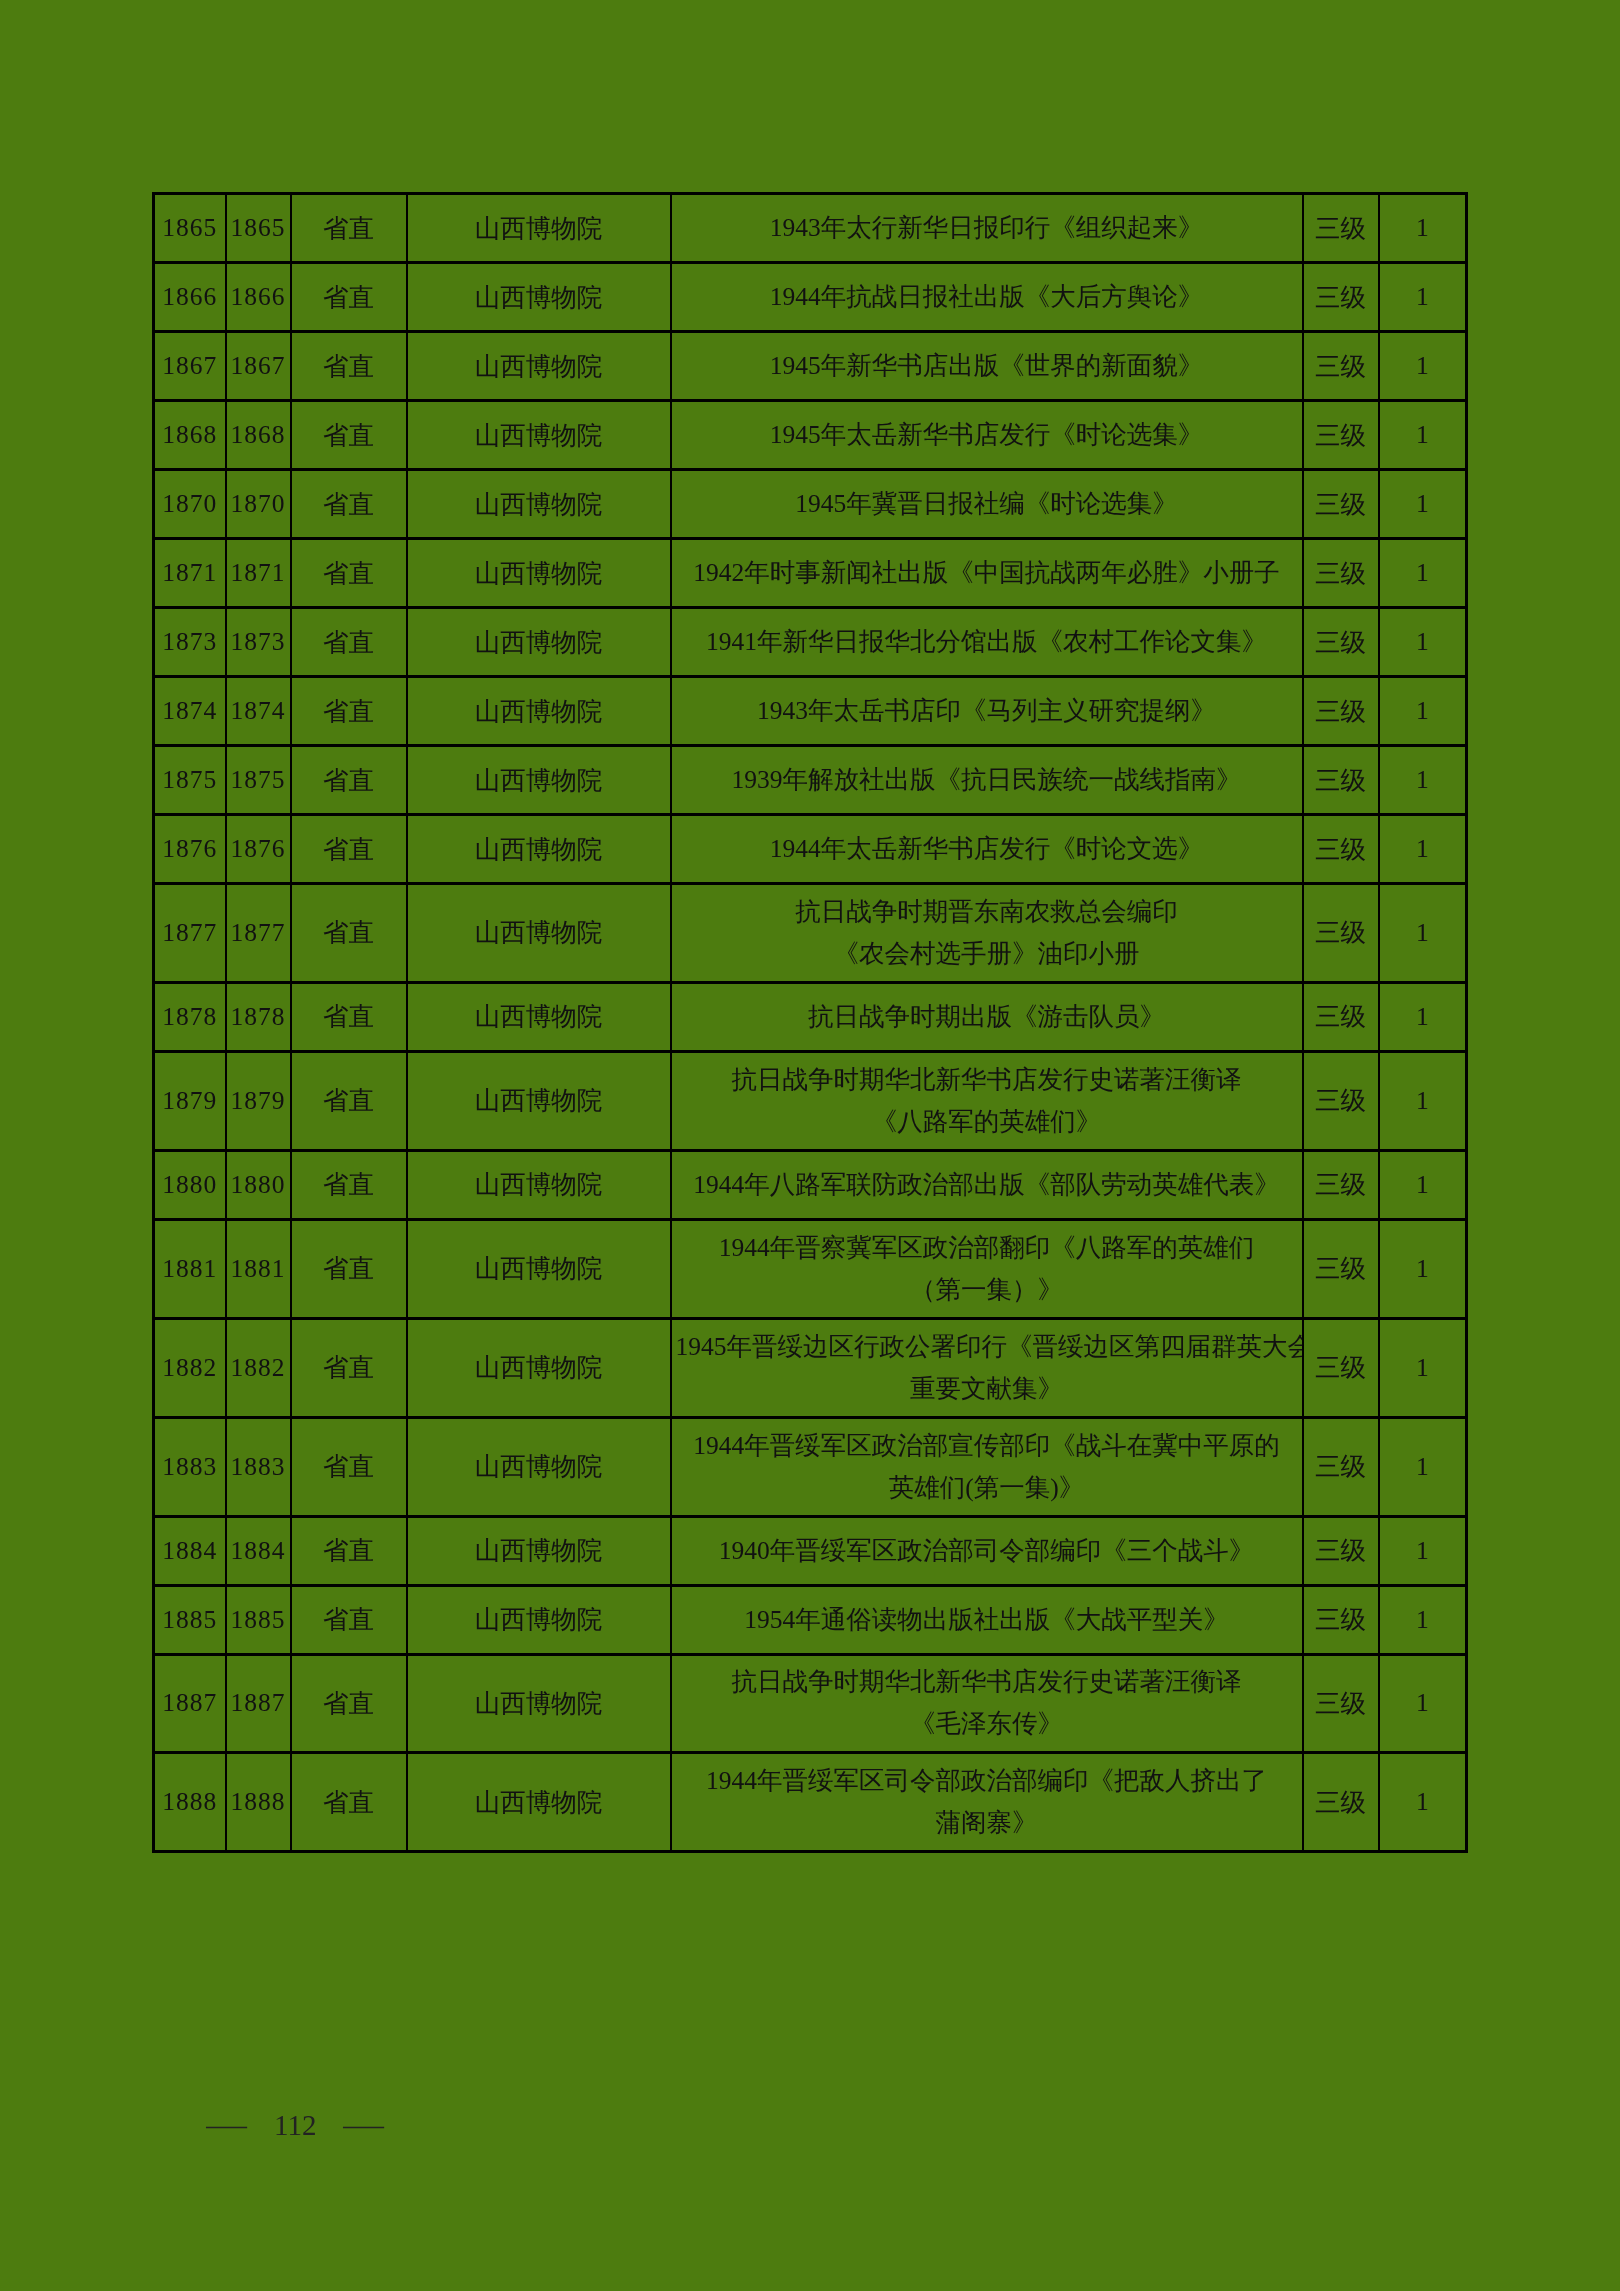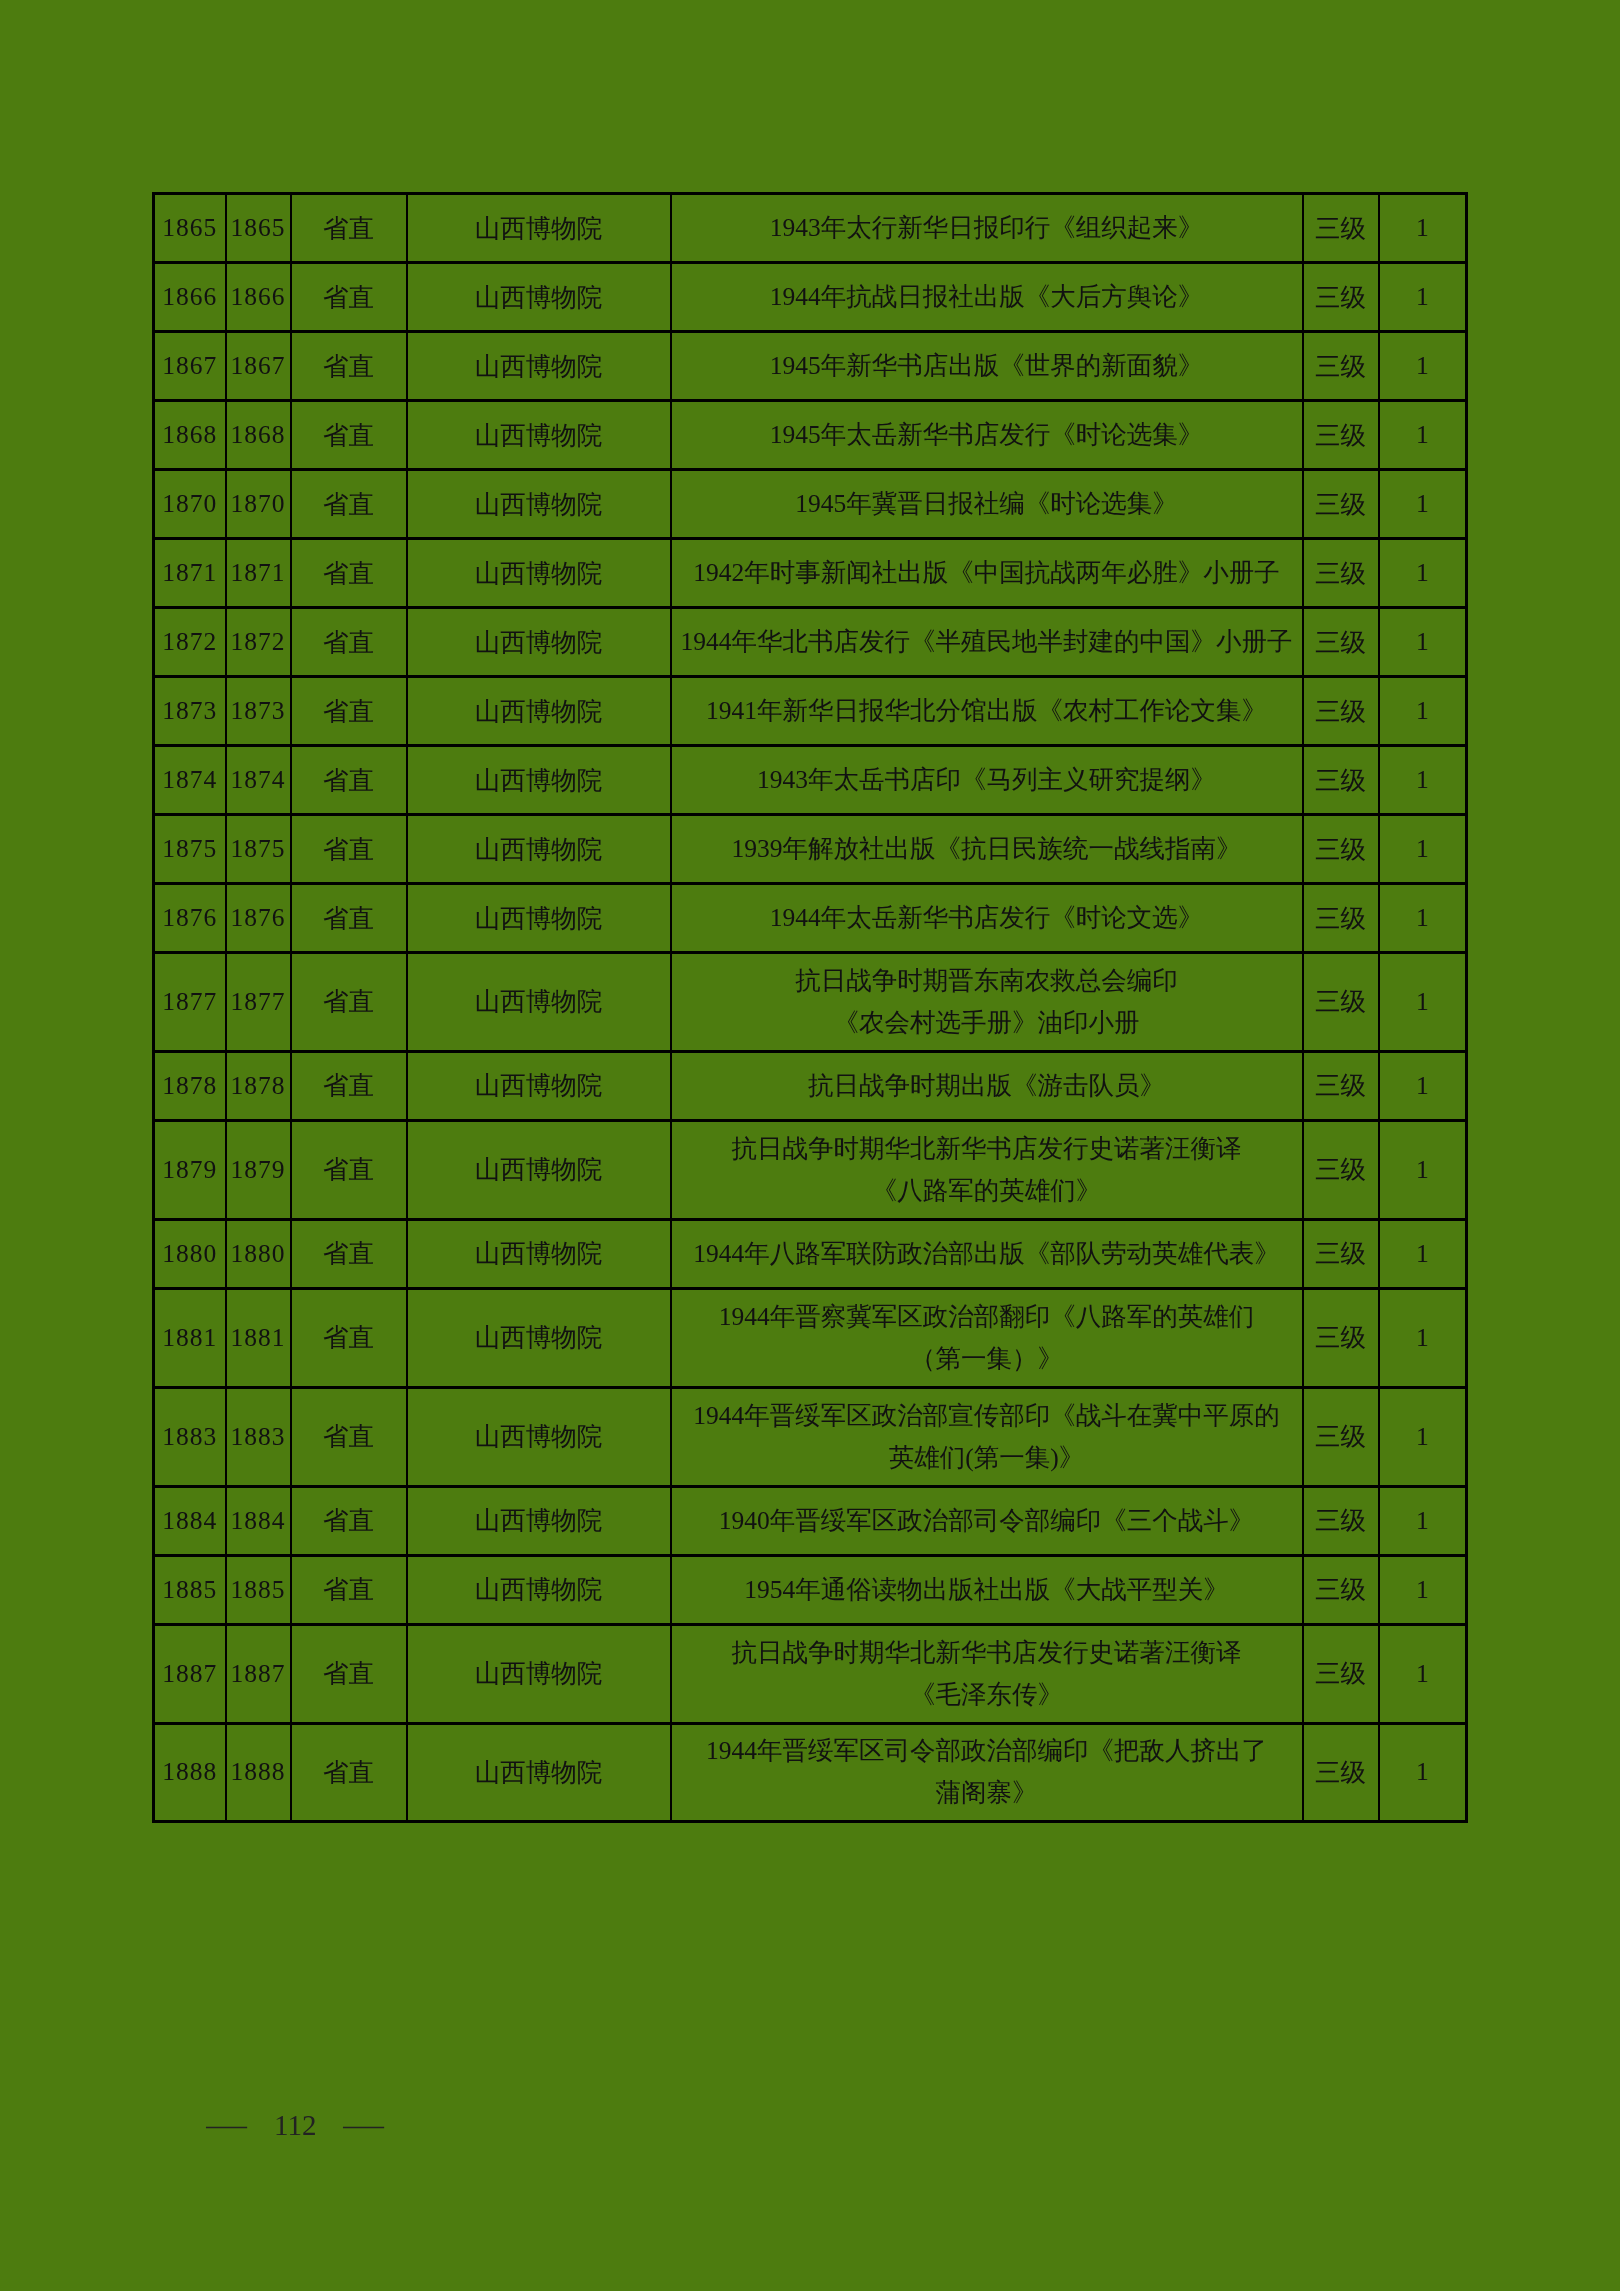--- a/index.html
+++ b/index.html
@@ -147,31 +147,20 @@
     <td class="c-no">1871</td>
     <td class="c-region">省直</td>
     <td class="c-unit">山西博物院</td>
     <td class="c-desc">
             <div class="desc-line">1942年时事新闻社出版《中国抗战两年必胜》小册子</div>
           </td>
     <td class="c-grade">三级</td>
     <td class="c-qty">1</td>
   </tr>
         <tr>
-    <td class="c-seq">1872</td>
-    <td class="c-no">1872</td>
-    <td class="c-region">省直</td>
-    <td class="c-unit">山西博物院</td>
-    <td class="c-desc">
-            <div class="desc-line">1944年华北书店发行《半殖民地半封建的中国》小册子</div>
-          </td>
-    <td class="c-grade">三级</td>
-    <td class="c-qty">1</td>
-  </tr>
-        <tr>
     <td class="c-seq">1873</td>
     <td class="c-no">1873</td>
     <td class="c-region">省直</td>
     <td class="c-unit">山西博物院</td>
     <td class="c-desc">
             <div class="desc-line">1941年新华日报华北分馆出版《农村工作论文集》</div>
           </td>
     <td class="c-grade">三级</td>
     <td class="c-qty">1</td>
   </tr>
@@ -255,20 +244,32 @@
     <td class="c-qty">1</td>
   </tr>
         <tr>
     <td class="c-seq">1881</td>
     <td class="c-no">1881</td>
     <td class="c-region">省直</td>
     <td class="c-unit">山西博物院</td>
     <td class="c-desc">
             <div class="desc-line">1944年晋察冀军区政治部翻印《八路军的英雄们</div>
             <div class="desc-line">（第一集）》</div>
+          </td>
+    <td class="c-grade">三级</td>
+    <td class="c-qty">1</td>
+  </tr>
+        <tr>
+    <td class="c-seq">1882</td>
+    <td class="c-no">1882</td>
+    <td class="c-region">省直</td>
+    <td class="c-unit">山西博物院</td>
+    <td class="c-desc">
+            <div class="desc-line">1945年晋绥边区行政公署印行《晋绥边区第四届群英大会</div>
+            <div class="desc-line">重要文献集》</div>
           </td>
     <td class="c-grade">三级</td>
     <td class="c-qty">1</td>
   </tr>
         <tr>
     <td class="c-seq">1883</td>
     <td class="c-no">1883</td>
     <td class="c-region">省直</td>
     <td class="c-unit">山西博物院</td>
     <td class="c-desc">

